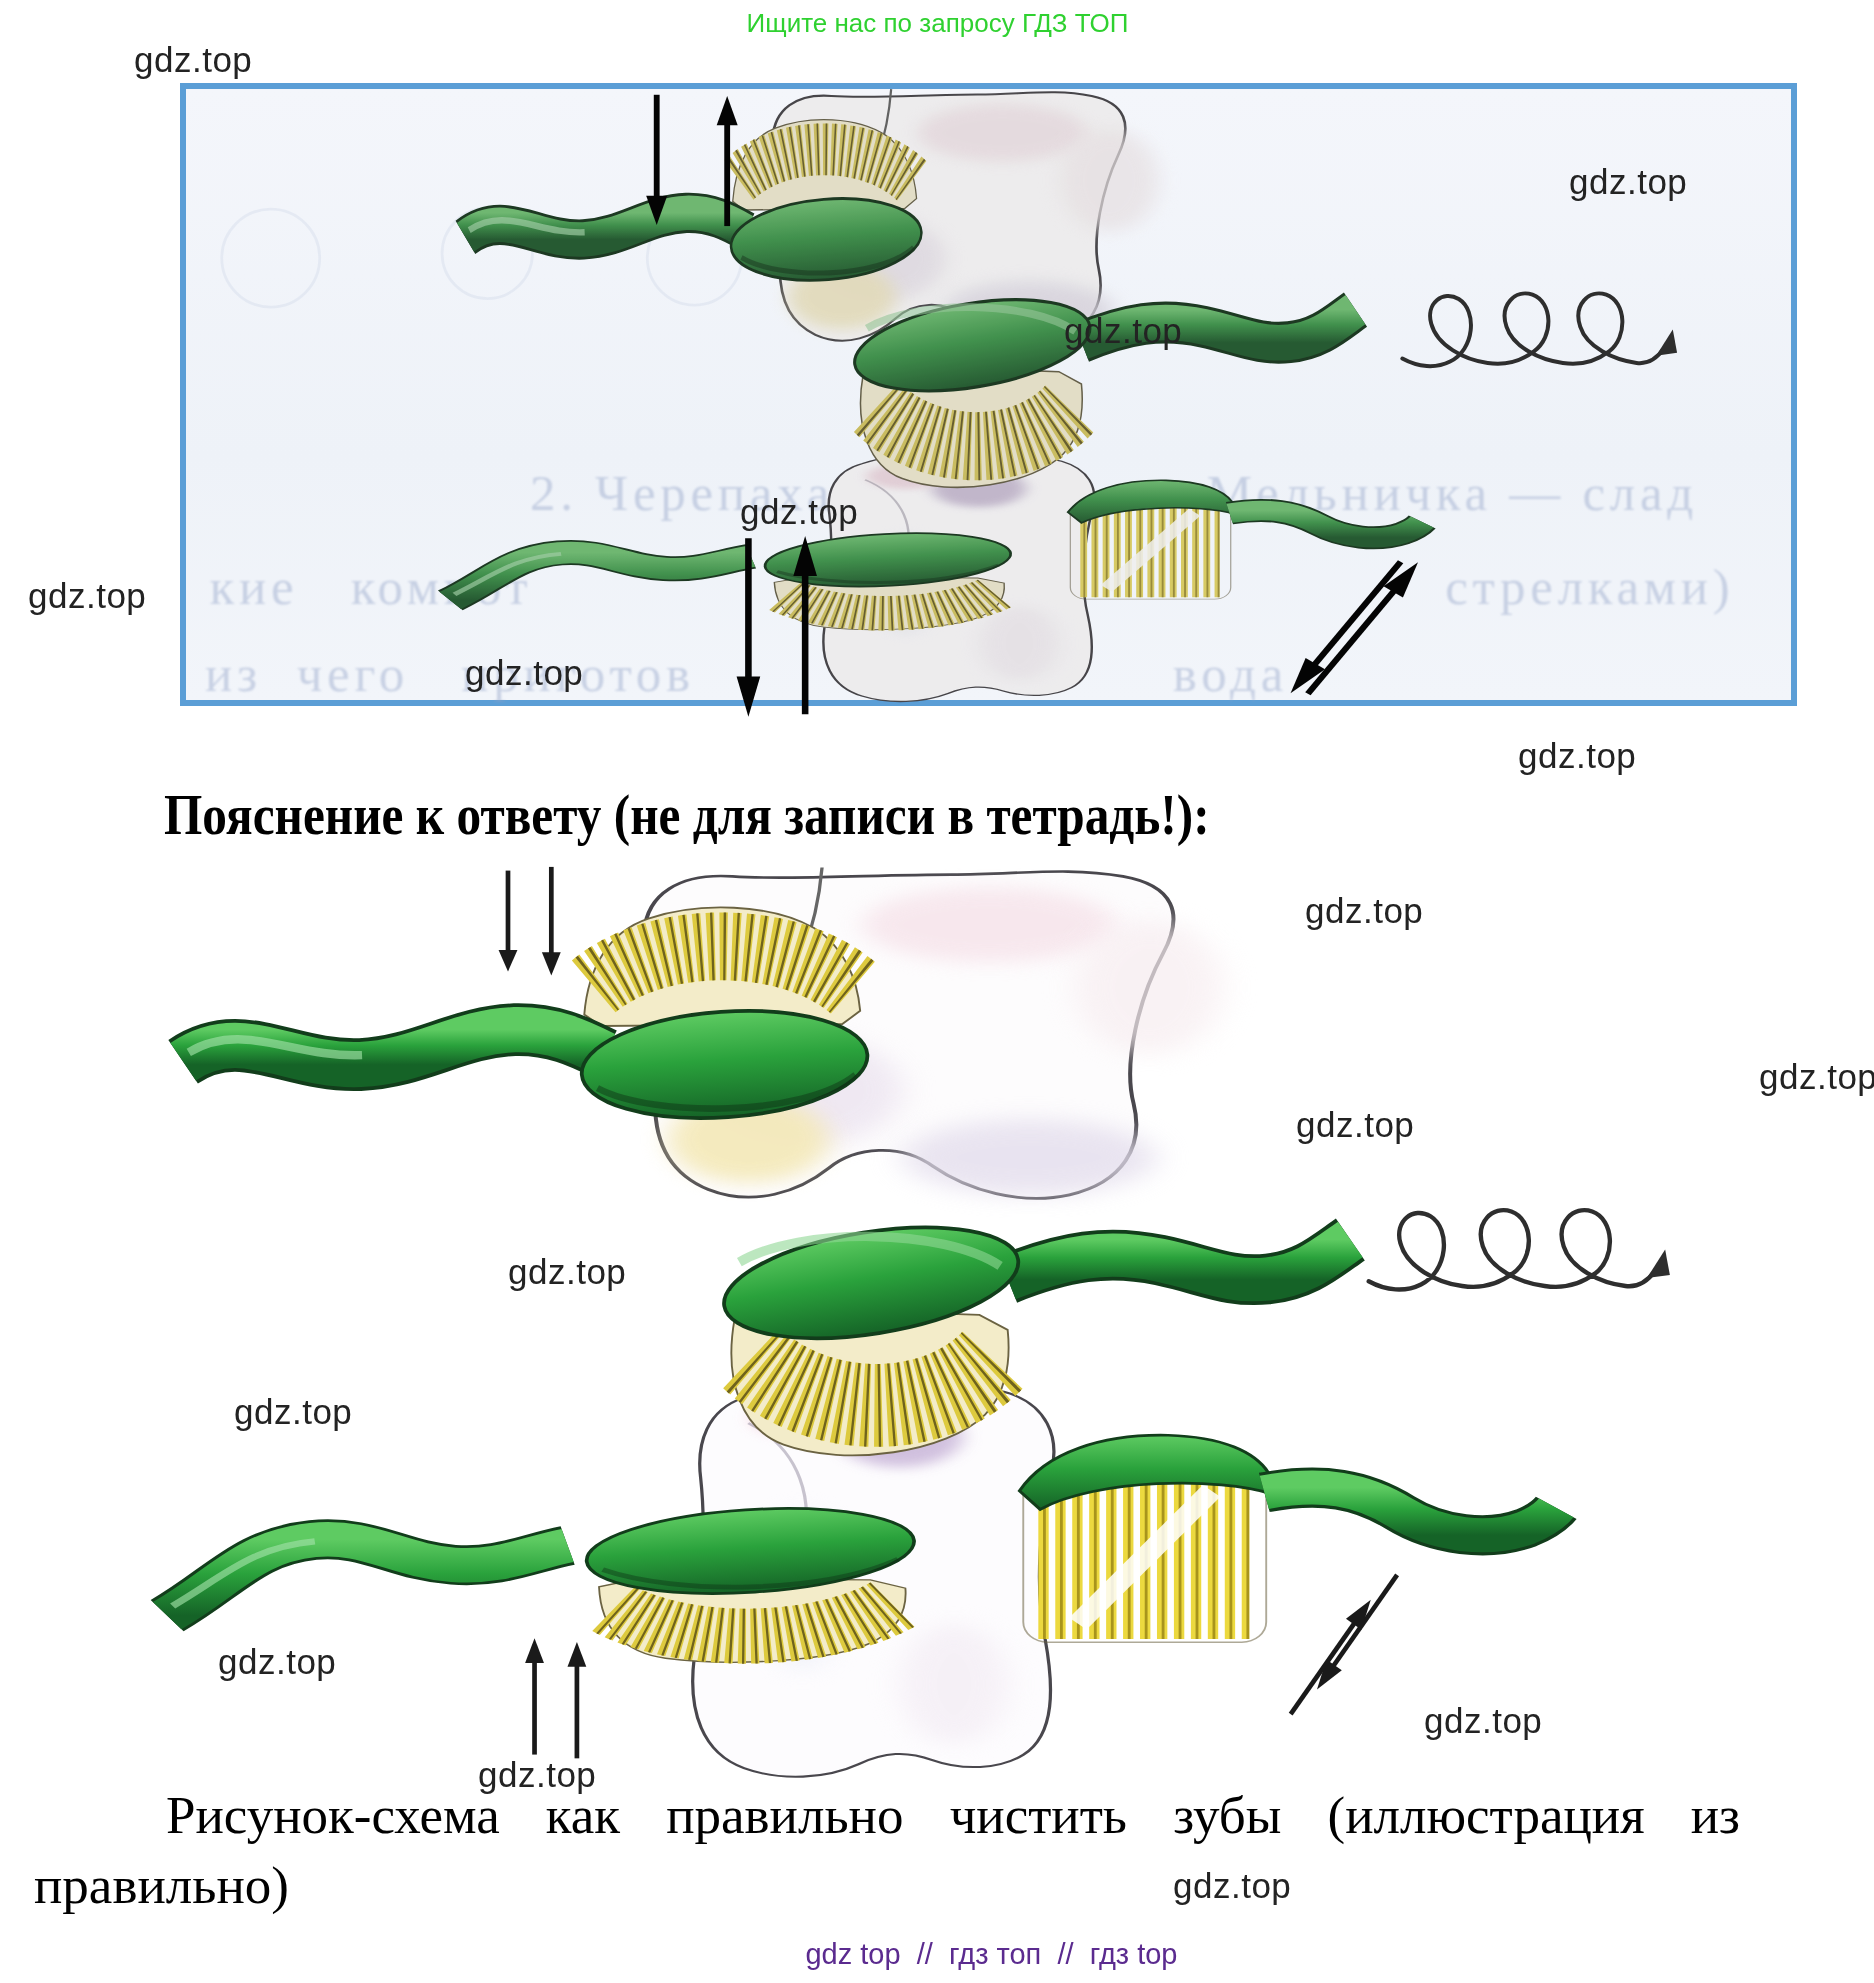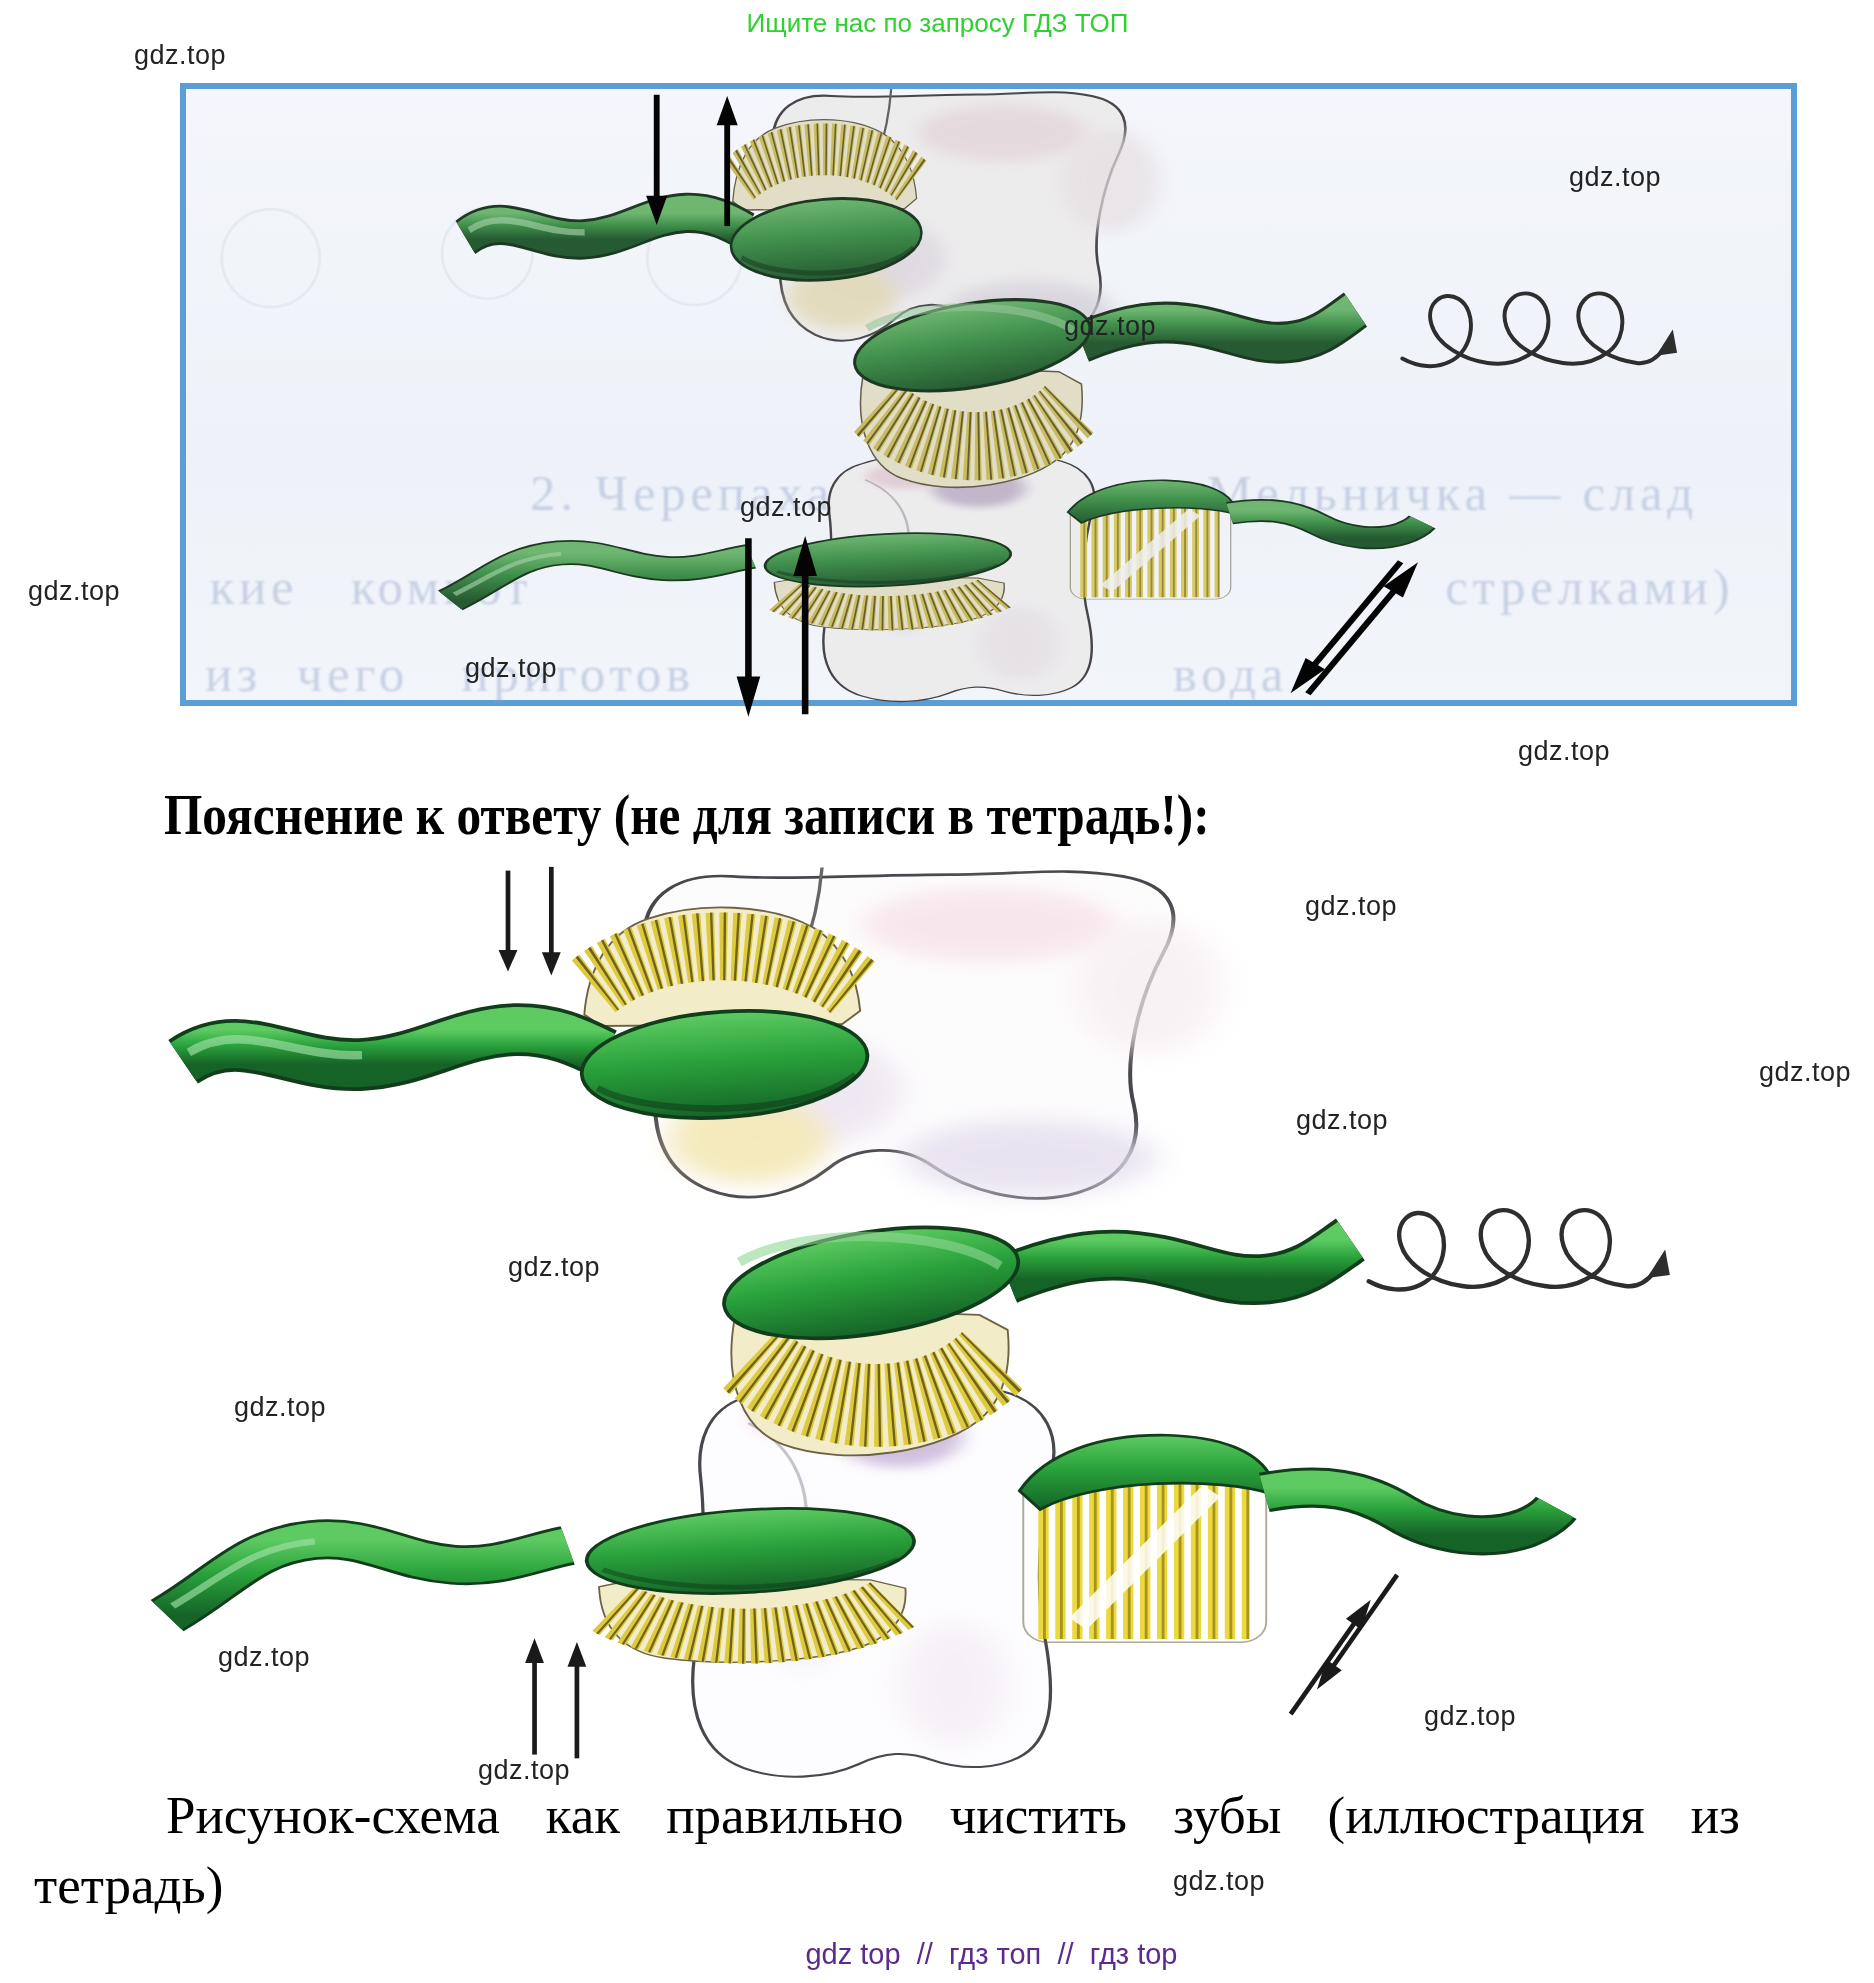--- a/index.html
+++ b/index.html
@@ -2,21 +2,21 @@
 <html style="--header-green: #2fd130; --footer-purple: #5b2b8f; --frame-border: #5b9ed6; --brush-green: #2aa23c; --bristle-yellow: #ddca3e; --tooth-white: #fdfcfd; --arrow-black: #1a1a1a; --watermark-gray: #232323;font-size:15px"><head>
 <meta charset="utf-8">
 <style>
   html,body{margin:0;padding:0;background:#fff;}
   .page{position:relative;width:1875px;height:1983px;background:#ffffff;
         font-family:"Liberation Sans",sans-serif;color:#111;overflow:hidden;}
 
   .tagline{position:absolute;top:7.5px;left:0;width:100%;text-align:center;
            font-size:26px;font-weight:400;color:var(--header-green,#2fd130);}
 
-  .wm{position:absolute;font-size:27px;color:var(--watermark-gray,#232323);
+  .wm{position:absolute;font-size:35px;color:var(--watermark-gray,#232323);
       white-space:nowrap;letter-spacing:0.5px;}
 
   .frame{position:absolute;left:180px;top:83px;width:1617px;height:623px;
          box-sizing:border-box;border:6.6px solid var(--frame-border,#5b9ed6);
          background:linear-gradient(180deg,#f4f6fb 0%,#eef2f8 60%,#f2f5fa 100%);}
   .ghost{position:absolute;display:flex;justify-content:space-between;
          font-family:"Liberation Serif",serif;font-size:51px;color:#8fa0c6;
          opacity:.42;letter-spacing:4.7px;filter:blur(1.1px);white-space:pre;}
   .ghost-circles{position:absolute;left:0;top:56px;opacity:.22;}
 
@@ -213,19 +213,19 @@
   <span class="wm" style="left:1296px;top:1105px">gdz.top</span>
   <span class="wm" style="left:508px;top:1252px">gdz.top</span>
   <span class="wm" style="left:234px;top:1392px">gdz.top</span>
   <span class="wm" style="left:218px;top:1642px">gdz.top</span>
   <span class="wm" style="left:1424px;top:1701px">gdz.top</span>
   <span class="wm" style="left:478px;top:1755px">gdz.top</span>
   <span class="wm" style="left:1173px;top:1866px">gdz.top</span>
 
   <div class="caption">
     <div class="l1">Рисунок-схема как правильно чистить зубы (иллюстрация из</div>
-    <div class="l2">тетрадь)</div>
+    <div class="l2">правильно)</div>
   </div>
 
   <div class="footer">gdz top  //  гдз топ  //  гдз top</div>
 
 </div>
 
 
 </body></html>

